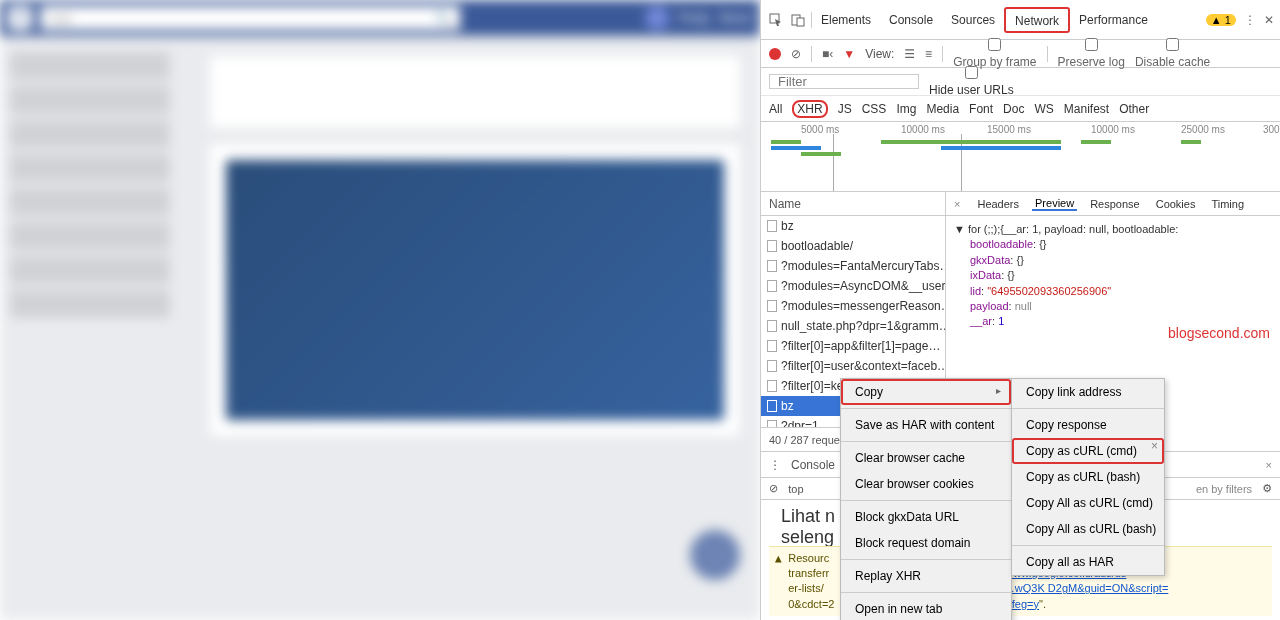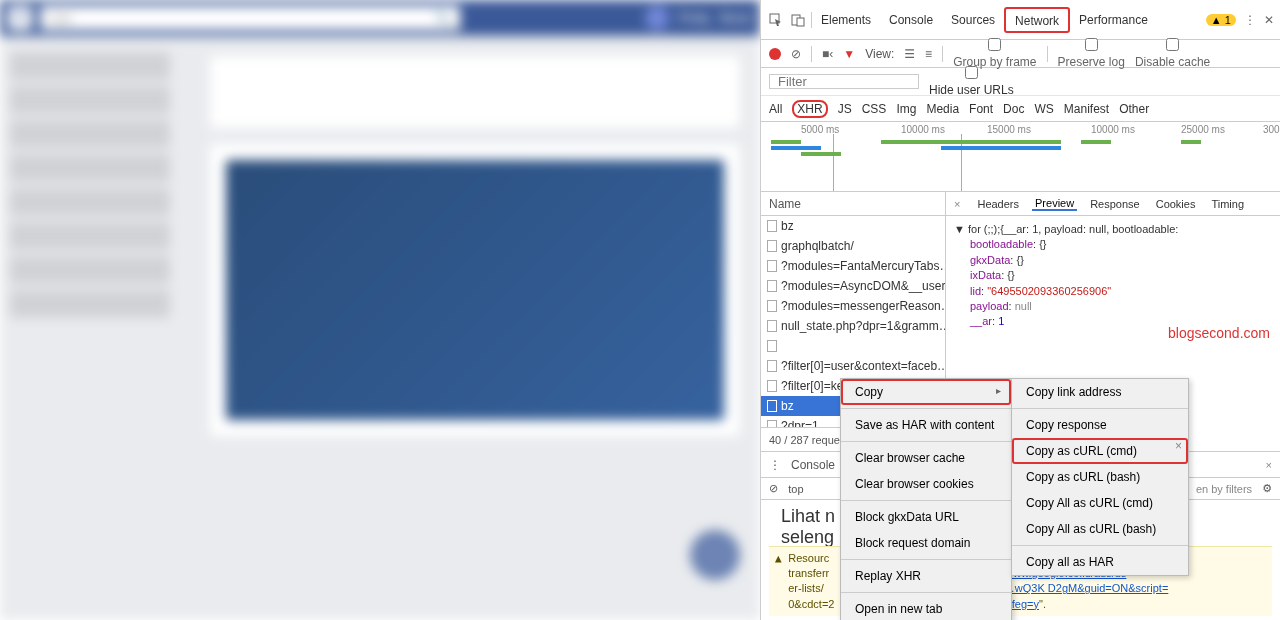--- a/index.html
+++ b/index.html
@@ -78,21 +78,21 @@
 .bottom-warn { position: absolute; left: 8px; bottom: 4px; right: 8px; background: #fffbe6; border-top: 1px solid #f0e6a6; padding: 4px 6px; font-size: 11px; color: #5c5100; font-family: Consolas, monospace; line-height: 1.3; }
 .bottom-warn a { color: #1155cc; text-decoration: underline; }
 
 
 .ctx-menu { position: absolute; background: #f0f0f0; border: 1px solid #bbb; box-shadow: 2px 2px 6px rgba(0,0,0,.2); font-size: 12px; z-index: 100; }
 .ctx-item { padding: 6px 14px; white-space: nowrap; cursor: pointer; position: relative; }
 .ctx-item.sub::after { content: "▸"; position: absolute; right: 8px; color: #666; font-size: 10px; }
 .ctx-item.highlight { border: 2px solid #d33; border-radius: 3px; padding: 4px 12px; }
 .ctx-sep { height: 1px; background: #ccc; margin: 3px 0; }
 .ctx-menu.main { left: 840px; top: 378px; width: 172px; }
-.ctx-menu.sub { left: 1011px; top: 378px; width: 178px; }
+.ctx-menu.sub { left: 1011px; top: 378px; width: 154px; }
 .sub-x { position: absolute; right: 6px; top: 60px; color: #888; font-size: 12px; }
 </style>
 </head>
 <body>
 
 <div class="fb-area">
   <div class="fb-topbar">
     <div class="fb-logo">f</div>
     <div class="fb-search">
       <span>Cari</span>
@@ -220,40 +220,41 @@
   <div class="dt-split">
     <div class="req-list">
       <div class="req-header">Name</div>
       <div class="req-items" id="req-items">
           <div class="req-item">
             <span class="req-doc-icon"></span>
             <span>bz</span>
           </div>
           <div class="req-item">
             <span class="req-doc-icon"></span>
-            <span>graphqlbatch/</span>
+            <span>bootloadable/</span>
           </div>
           <div class="req-item">
             <span class="req-doc-icon"></span>
             <span>?modules=FantaMercuryTabs…</span>
           </div>
           <div class="req-item">
             <span class="req-doc-icon"></span>
             <span>?modules=AsyncDOM&amp;__user…</span>
           </div>
           <div class="req-item">
             <span class="req-doc-icon"></span>
             <span>?modules=messengerReason…</span>
           </div>
           <div class="req-item">
             <span class="req-doc-icon"></span>
             <span>null_state.php?dpr=1&amp;gramm…</span>
           </div>
           <div class="req-item">
             <span class="req-doc-icon"></span>
+            <span>?filter[0]=app&amp;filter[1]=page…</span>
           </div>
           <div class="req-item">
             <span class="req-doc-icon"></span>
             <span>?filter[0]=user&amp;context=faceb…</span>
           </div>
           <div class="req-item">
             <span class="req-doc-icon"></span>
             <span>?filter[0]=keyword&amp;context=f…</span>
           </div>
           <div class="req-item selected">

